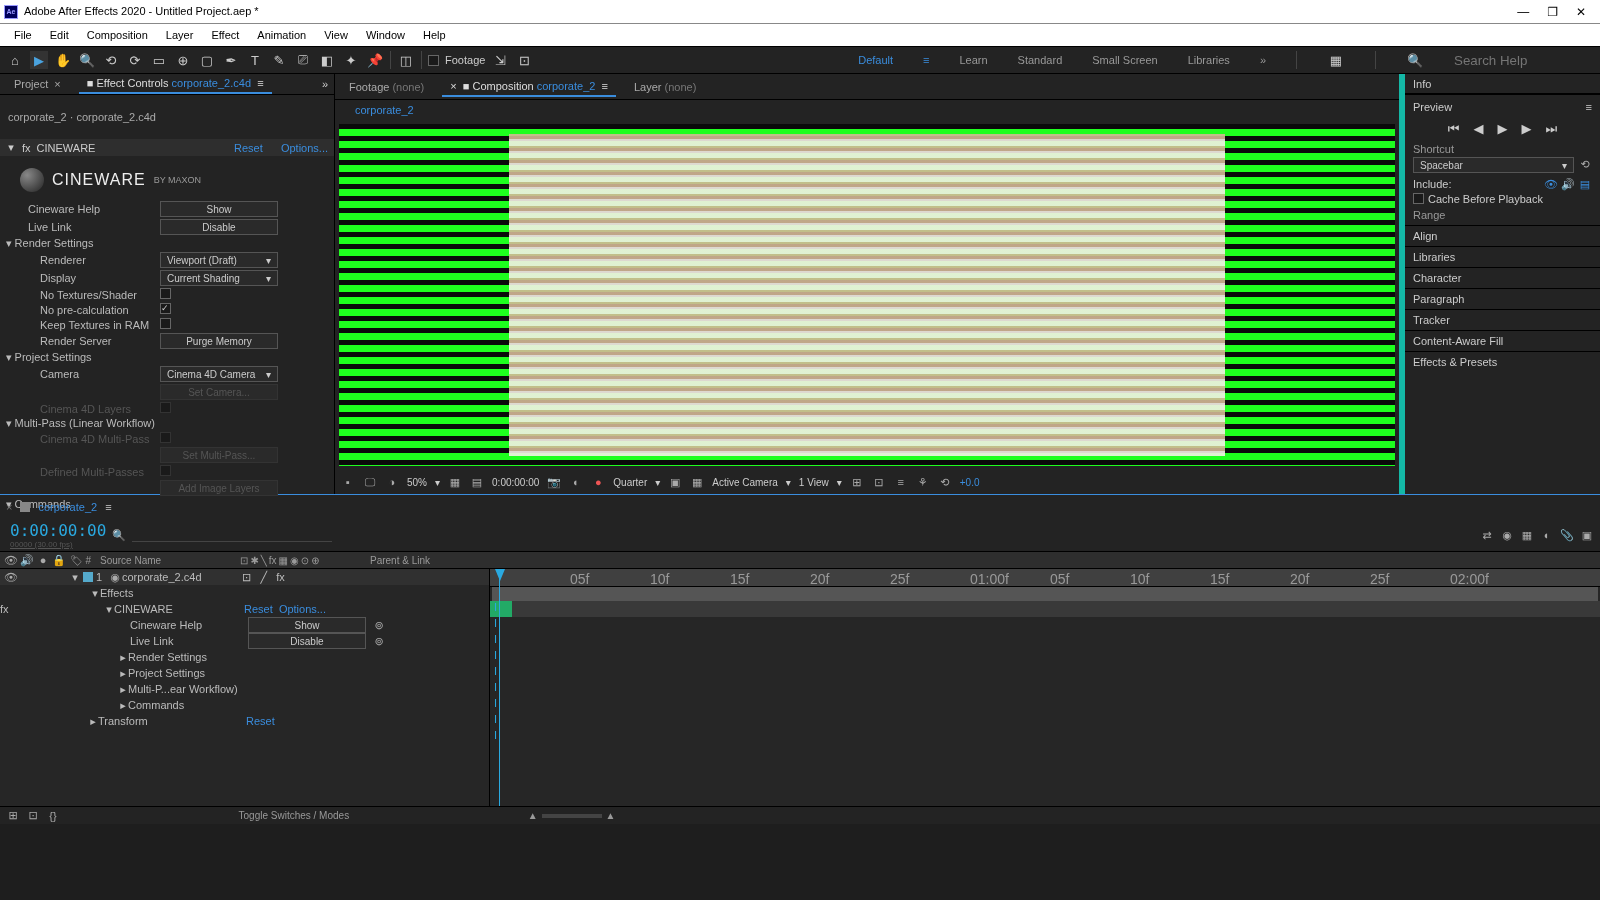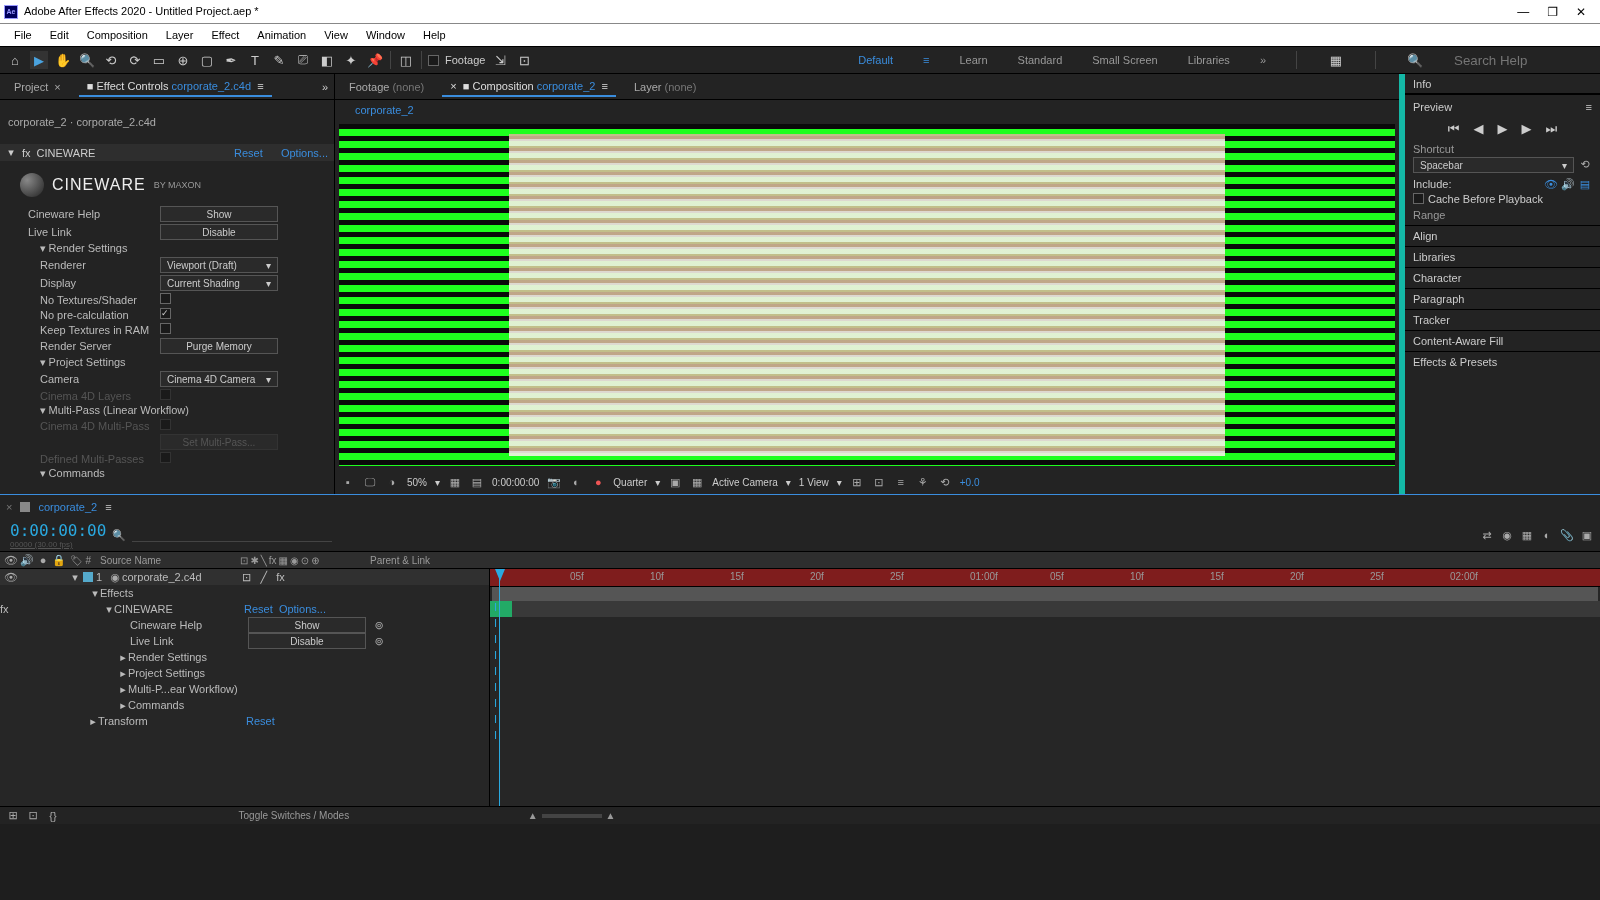--- a/index.html
+++ b/index.html
@@ -21,21 +21,21 @@
 .tab.active { border-bottom:2px solid #3a8dde; color:#ddd;}
 .link { color:#3a8dde; }
 .main-row { display:flex; height:420px; }
 .panel-left { width:335px; background:#232323; border-right:1px solid #000; display:flex; flex-direction:column;}
 .panel-center { flex:1; background:#232323; display:flex; flex-direction:column; border-right:6px solid #14b8a6;}
 .panel-right { width:195px; background:#232323; display:flex; flex-direction:column;}
 .panel-header { height:20px; padding:2px 8px; color:#ccc; border-bottom:1px solid #000; display:flex; align-items:center; justify-content:space-between;}
 .fx-body { padding:4px 0;}
 .fx-prop { display:flex; align-items:center; padding:1px 0; }
 .fx-prop .label { flex:0 0 160px; padding-left:28px; color:#bbb;}
-.fx-prop .label.group { padding-left:6px;margin-left:34px;}
+.fx-prop .label.group { padding-left:6px;}
 .fx-prop .ctl { flex:1;}
 .btn { border:1px solid #555; background:#2a2a2a; padding:0 10px; height:16px; font-size:10px; display:inline-flex; align-items:center; justify-content:center; min-width:118px; color:#ccc;}
 .dd { border:1px solid #555; background:#2a2a2a; padding:0 6px; height:16px; font-size:10px; display:inline-flex; align-items:center; justify-content:space-between; min-width:118px; color:#ccc;}
 .chk { width:11px; height:11px; border:1px solid #666; display:inline-block; background:#1a1a1a;}
 .chk.on::after{content:"✓"; color:#ccc; font-size:9px; position:relative; top:-3px; left:0px;}
 .cineware-logo { display:flex; align-items:center; gap:8px; padding:8px 20px;}
 .cine-circle { width:24px; height:24px; border-radius:50%; background:radial-gradient(circle at 30% 30%, #888, #222);}
 .viewer-area { flex:1; background:#000; margin:4px; position:relative; overflow:hidden;}
 .interlace { position:absolute; inset:0; background:repeating-linear-gradient(to bottom, #0a0a0a 0px, #0a0a0a 5px, #1eff1e 5px, #1eff1e 12px);}
 .interlace-inner { position:absolute; left:170px; right:170px; top:10px; bottom:10px; background:repeating-linear-gradient(to bottom, #d4b896 0px, #d4b896 5px, #f5f0e6 5px, #f5f0e6 12px); opacity:0.9;}
@@ -46,21 +46,21 @@
 .timeline { background:#232323; border-top:1px solid #3a8dde; display:flex; flex-direction:column; flex:1;}
 .tl-tabs { height:24px; display:flex; align-items:center; padding:0 6px; gap:8px;}
 .tl-header { height:32px; display:flex; align-items:center; padding:0 6px; gap:6px;}
 .timecode { color:#2aa9e0; font-size:16px; font-family:monospace; padding-left:4px;}
 .tl-cols { height:18px; background:#2e2e2e; border-top:1px solid #000; border-bottom:1px solid #000; display:flex; align-items:center; font-size:10px; color:#999;}
 .tl-body { display:flex; flex:1;}
 .tl-layer-panel { width:490px; background:#262626; border-right:1px solid #000; overflow:auto; position:relative;}
 .tl-track-panel { flex:1; background:#262626; position:relative; overflow:hidden;}
 .layer-row { display:flex; align-items:center; height:16px; padding:0 0px; color:#bbb;}
 .twirl { display:inline-block; width:10px; text-align:center;}
-.ruler { height:18px; background:#7f1d1d; border-bottom:1px solid #000; position:relative; color:#999; font-size:10px;}
+.ruler { height:18px; background:#404040; border-bottom:1px solid #000; position:relative; color:#999; font-size:14px;}
 .tick { position:absolute; top:2px;}
 .playhead { position:absolute; top:0; left:5px; width:10px; height:12px; background:#2aa9e0; clip-path:polygon(0 0,100% 0,50% 100%);}
 .playhead-line { position:absolute; top:0; bottom:0; left:9px; width:1px; background:#2aa9e0;}
 .tl-footer { height:18px; background:#232323; border-top:1px solid #000; display:flex; align-items:center; padding:0 6px; color:#999; font-size:10px; justify-content:space-between;}
 .dim-row { color:#555; }
 .search-input{ background:transparent; border:none; color:#ccc; outline:none; width:120px;}
 .ico { display:inline-flex; width:14px; height:14px; align-items:center; justify-content:center; font-size:11px; color:#aaa;}
 </style>
 </head>
 <body>
@@ -198,37 +198,45 @@
           <span class="label group">▾ <span>Project Settings</span></span>
         </div>
       <div class="fx-prop">
           <span class="label" style="padding-left:40px;">Camera</span>
           <span class="ctl"><span class="dd">
               <span>Cinema 4D Camera</span>
               <span>▾</span>
             </span></span>
         </div>
       <div class="fx-prop dim-row">
+          <span class="label"></span>
+          <span class="ctl"><span class="btn" style="color:#555;border-color:#333;">Set Camera...</span></span>
+        </div>
+      <div class="fx-prop dim-row">
           <span class="label" style="padding-left:40px; color:#555;">Cinema 4D Layers</span>
           <span class="ctl"><span class="chk" style="border-color:#333;"></span></span>
         </div>
       <div class="fx-prop">
           <span class="label group">▾ <span>Multi-Pass (Linear Workflow)</span></span>
         </div>
       <div class="fx-prop dim-row">
           <span class="label" style="padding-left:40px; color:#555;">Cinema 4D Multi-Pass</span>
           <span class="ctl"><span class="chk" style="border-color:#333;"></span></span>
         </div>
       <div class="fx-prop dim-row">
           <span class="label"></span>
           <span class="ctl"><span class="btn" style="color:#555;border-color:#333;">Set Multi-Pass...</span></span>
         </div>
       <div class="fx-prop dim-row">
           <span class="label" style="padding-left:40px; color:#555;">Defined Multi-Passes</span>
           <span class="ctl"><span class="chk" style="border-color:#333;"></span></span>
+        </div>
+      <div class="fx-prop dim-row">
+          <span class="label"></span>
+          <span class="ctl"><span class="btn" style="color:#555;border-color:#333;">Add Image Layers</span></span>
         </div>
       <div class="fx-prop">
           <span class="label group">▾ <span>Commands</span></span>
         </div>
     </div>
   </div>
 
   <div class="panel-center">
     <div class="tabbar">
       <span class="tab"><span>Footage</span> <span style="color:#777;">(none)</span></span>

